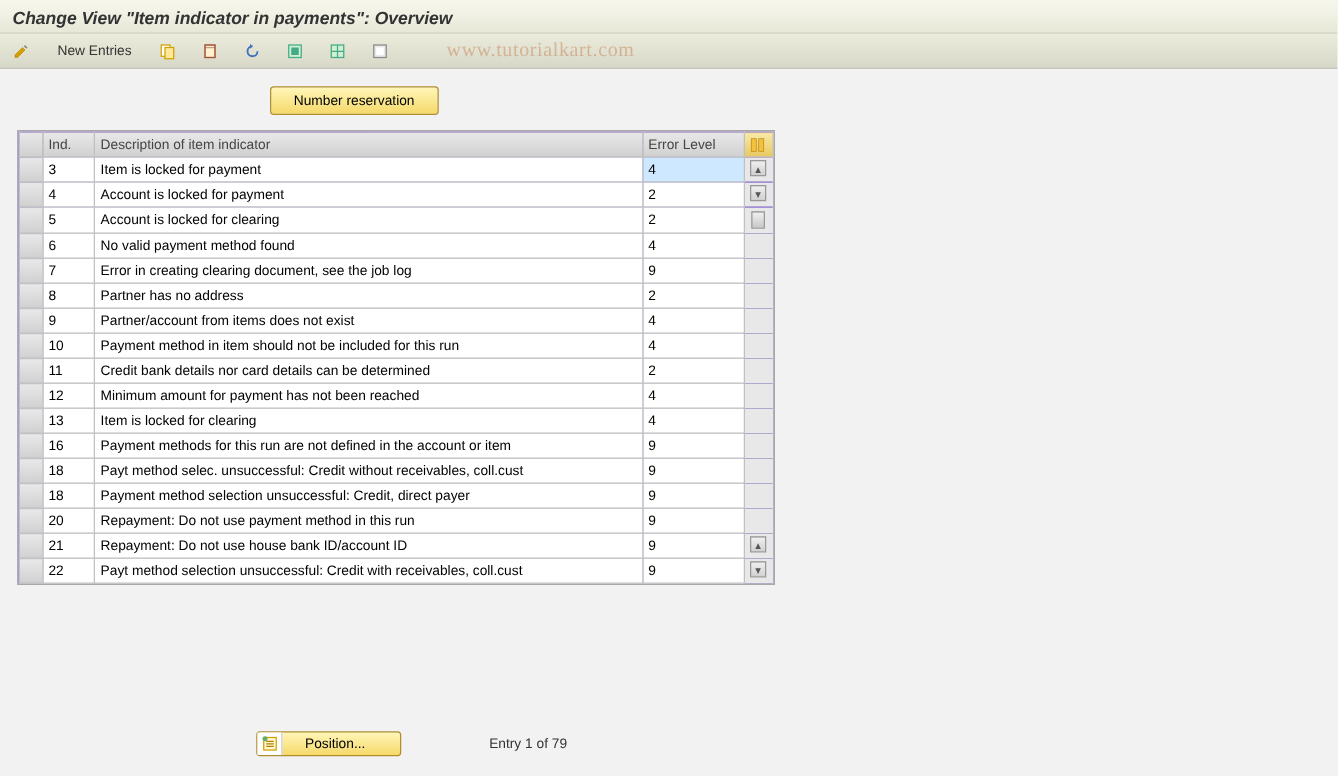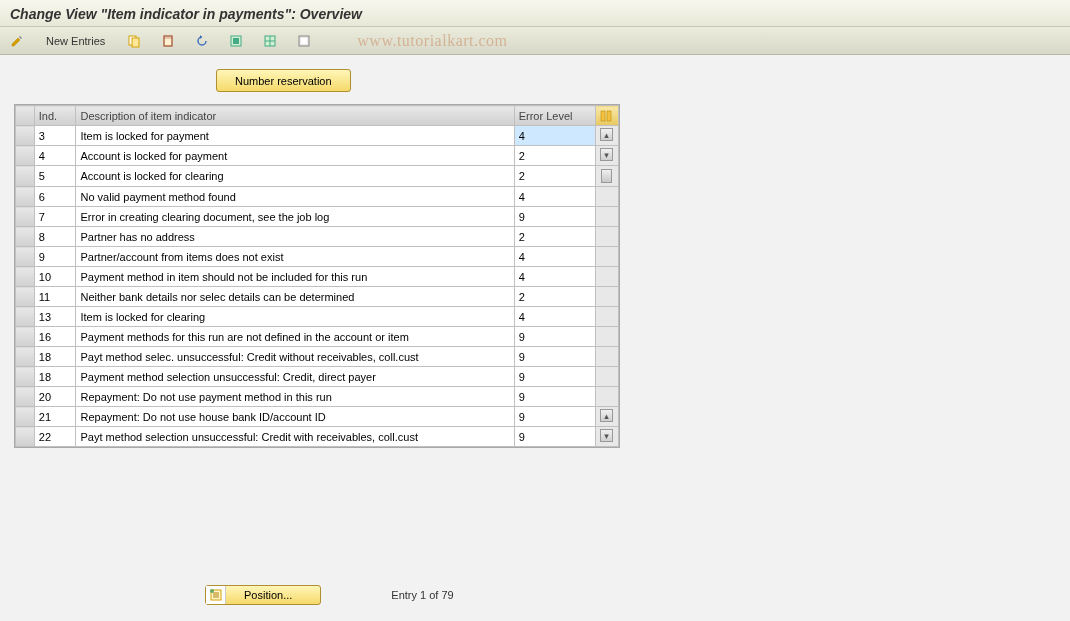--- a/index.html
+++ b/index.html
@@ -311,22 +311,29 @@
           <tr>
             <td class="row-selector"></td>
             <td class="col-ind">10</td>
             <td class="col-desc">Payment method in item should not be included for this run</td>
             <td class="col-err">4</td>
             <td class="scroll-col"></td>
           </tr>
           <tr>
             <td class="row-selector"></td>
             <td class="col-ind">11</td>
-            <td class="col-desc">Neither bank details nor selec details can be determined</td>
+            <td class="col-desc">Credit bank details nor card details can be determined</td>
             <td class="col-err">2</td>
+            <td class="scroll-col"></td>
+          </tr>
+          <tr>
+            <td class="row-selector"></td>
+            <td class="col-ind">12</td>
+            <td class="col-desc">Minimum amount for payment has not been reached</td>
+            <td class="col-err">4</td>
             <td class="scroll-col"></td>
           </tr>
           <tr>
             <td class="row-selector"></td>
             <td class="col-ind">13</td>
             <td class="col-desc">Item is locked for clearing</td>
             <td class="col-err">4</td>
             <td class="scroll-col"></td>
           </tr>
           <tr>

